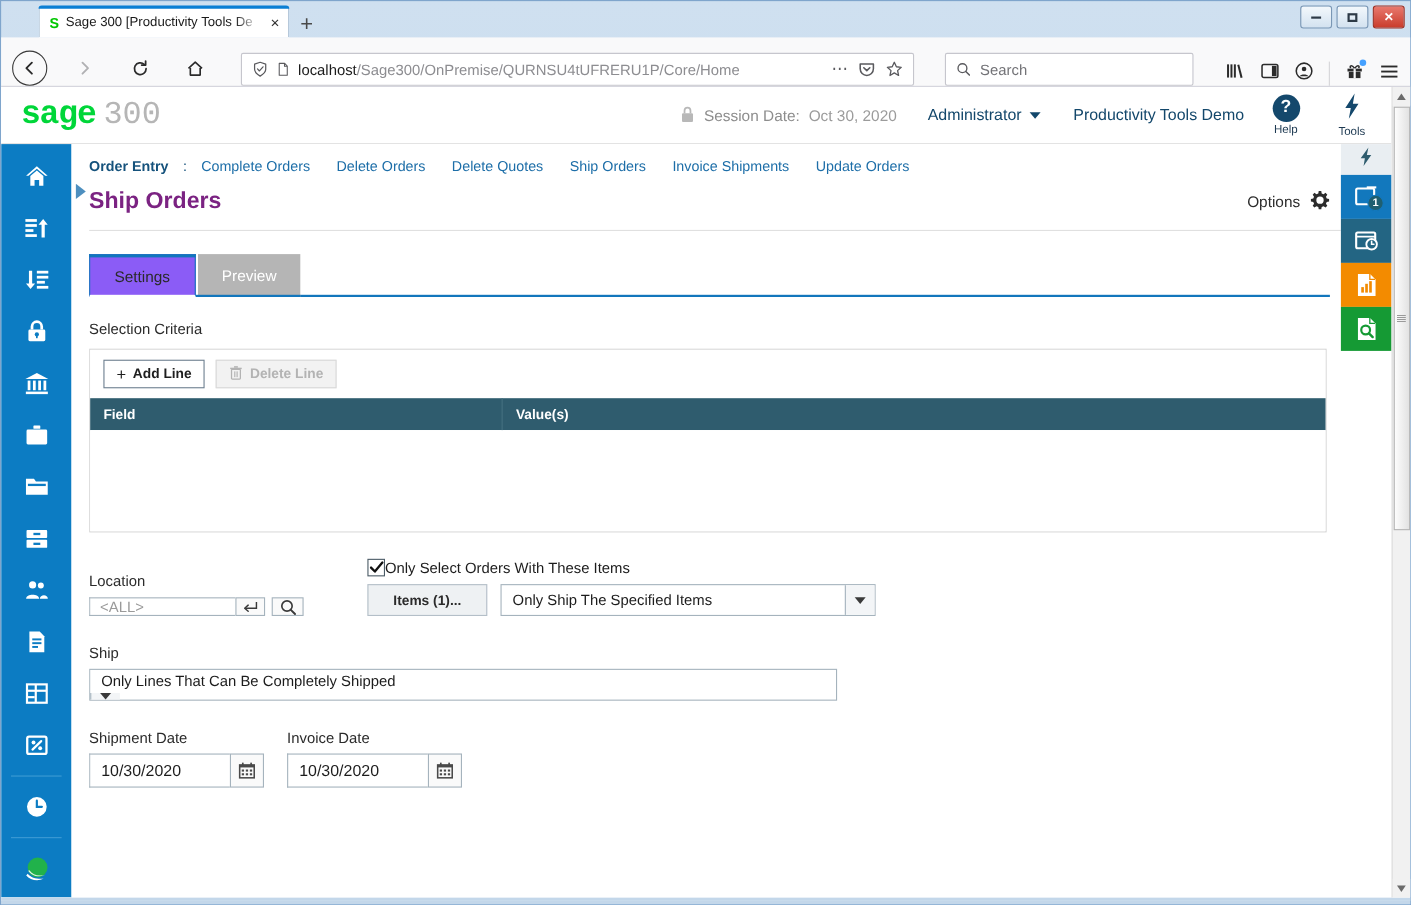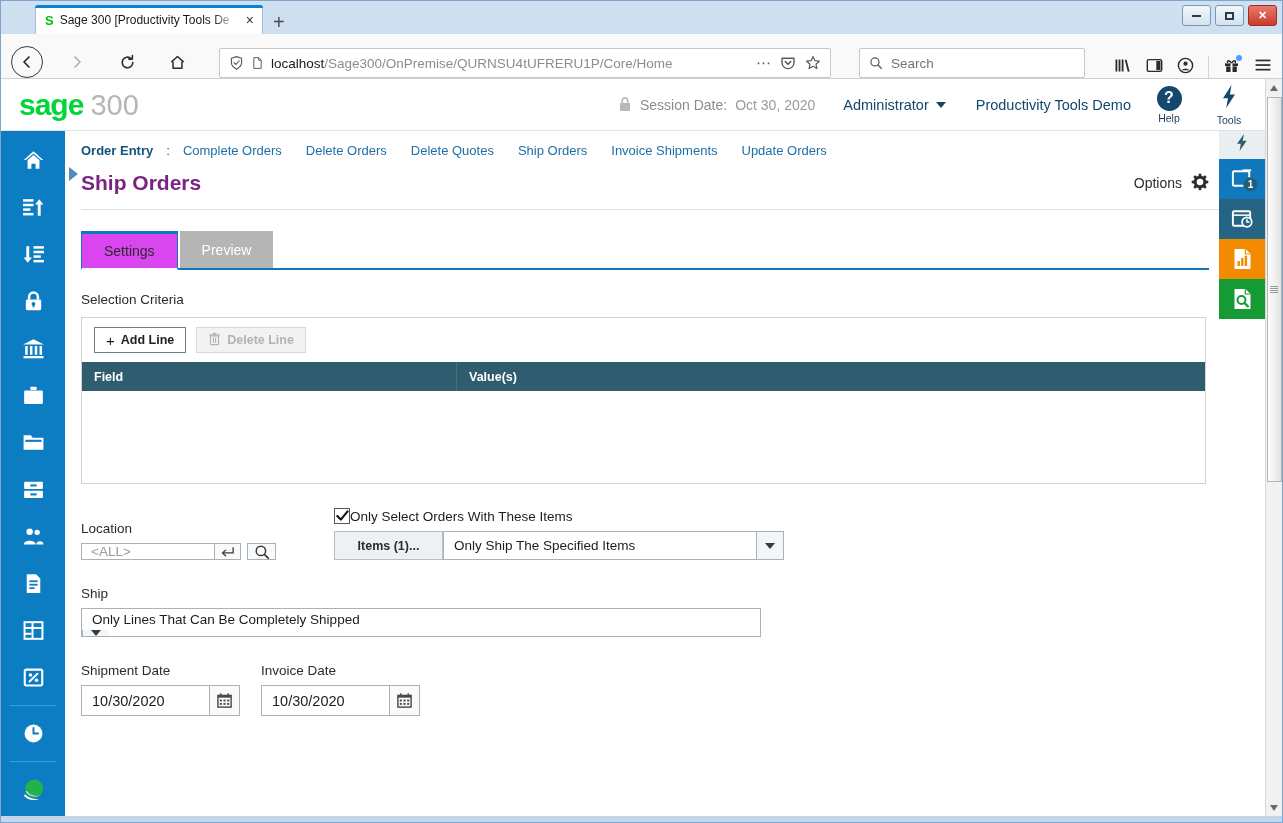--- a/index.html
+++ b/index.html
@@ -94,21 +94,21 @@
     border-bottom: 3px solid #c3d7ea;
     position: relative; overflow: hidden;
   }
   #page { flex: 1; display: flex; flex-direction: column; position: relative; overflow: hidden; }
 
   
   #sagetop {
     height: 52px; flex: none; background: #fff; display: flex; align-items: center;
     padding: 0 0 0 18px; border-bottom: 1px solid #e3e3e3;
   }
-  .logo { display: flex; align-items: baseline; gap: 7px; }
+  .logo { display: flex; align-items: baseline; gap: 7px; font-family: Liberation Mono, monospace; }
   .logo .sage { font-size: 30px; font-weight: bold; color: #00d639; letter-spacing: -1px; line-height: 1; }
   .logo .threehundred { font-size: 29px; color: #b6b6b6; line-height: 1; }
   .topright { margin-left: auto; display: flex; align-items: center; gap: 0; height: 100%; }
   .sessiondate { display: flex; align-items: center; gap: 8px; font-size: 14px; color: #8d8d8d; }
   .sessiondate .dval { color: #9b9b9b; }
   .topuser { font-size: 14.5px; color: #13476b; display: flex; align-items: center; gap: 7px; margin-left: 28px; cursor: pointer; }
   .caret-dn { width: 0; height: 0; border-left: 5px solid transparent; border-right: 5px solid transparent; border-top: 6px solid #13476b; }
   .topcompany { font-size: 14.5px; color: #13476b; margin-left: 30px; }
   .topicon {
     width: 44px; display: flex; flex-direction: column; align-items: center; justify-content: center;
@@ -154,21 +154,21 @@
   #pagetitle { font-size: 21px; font-weight: bold; color: #7b2382; }
   #optionsbtn { margin-left: auto; display: flex; align-items: center; gap: 9px; font-size: 14px; color: #2c2c2c; cursor: pointer; padding-right: 10px; }
 
   
   #tabs { display: flex; align-items: flex-end; margin-top: 20px; position: relative; height: 40px; }
   #tabs::after { content: ""; position: absolute; left: 0; right: 10px; bottom: 0; height: 2px; background: #1276bc; }
   .tabitem {
     height: 39px; padding: 0 22px; display: flex; align-items: center;
     font-size: 14px; cursor: pointer; position: relative; z-index: 2;
   }
-  .tabitem.active { background: #d946ef; border: 1px solid #1276bc; border-bottom: 2px solid #fff; color: #2a2a2a; border-top-width: 3px; }
+  .tabitem.active { background: #8b5cf6; border: 1px solid #1276bc; border-bottom: 2px solid #fff; color: #2a2a2a; border-top-width: 3px; }
   .tabitem.inactive { background: #b5b5b5; color: #fff; margin-left: 2px; border-bottom: 2px solid #1276bc; }
 
   
   #panel { flex: 1; overflow: hidden; padding-top: 22px; }
   .sectlabel { font-size: 13.5px; color: #2b2b2b; margin-bottom: 10px; }
 
   .gridbox { border: 1px solid #d3d3d3; width: 1125px; }
   .gridtoolbar { height: 44px; display: flex; align-items: center; gap: 10px; padding: 0 12px; background: #fff; }
   .gbtn {
     height: 26px; display: flex; align-items: center; gap: 6px; padding: 0 11px;
@@ -626,21 +626,21 @@
 
               <div style="margin-left:58px;">
                 <div class="chkrow">
                   <span class="chkbox">
                     <svg width="13" height="12" viewBox="0 0 13 12">
                         <path d="M1.3 6 L4.8 9.6 L11.6 1.4" fill="none" stroke="#111" stroke-width="2.1" stroke-linecap="round" stroke-linejoin="round"></path>
                       </svg>
                   </span>
                   <span class="chklabel">Only Select Orders With These Items</span>
                 </div>
-                <div style="display:flex; align-items:center; ">
+                <div style="display:flex; align-items:center; gap:12px;">
                   <div class="pbtn">Items (1)...</div>
                   <div class="selectbox" style="width:341px;">
                     <span class="sv">Only Ship The Specified Items</span>
                     <span class="sarrow">
                         <span class="tri-dn-sm"></span>
                       </span>
                   </div>
                 </div>
               </div>
             </div>

